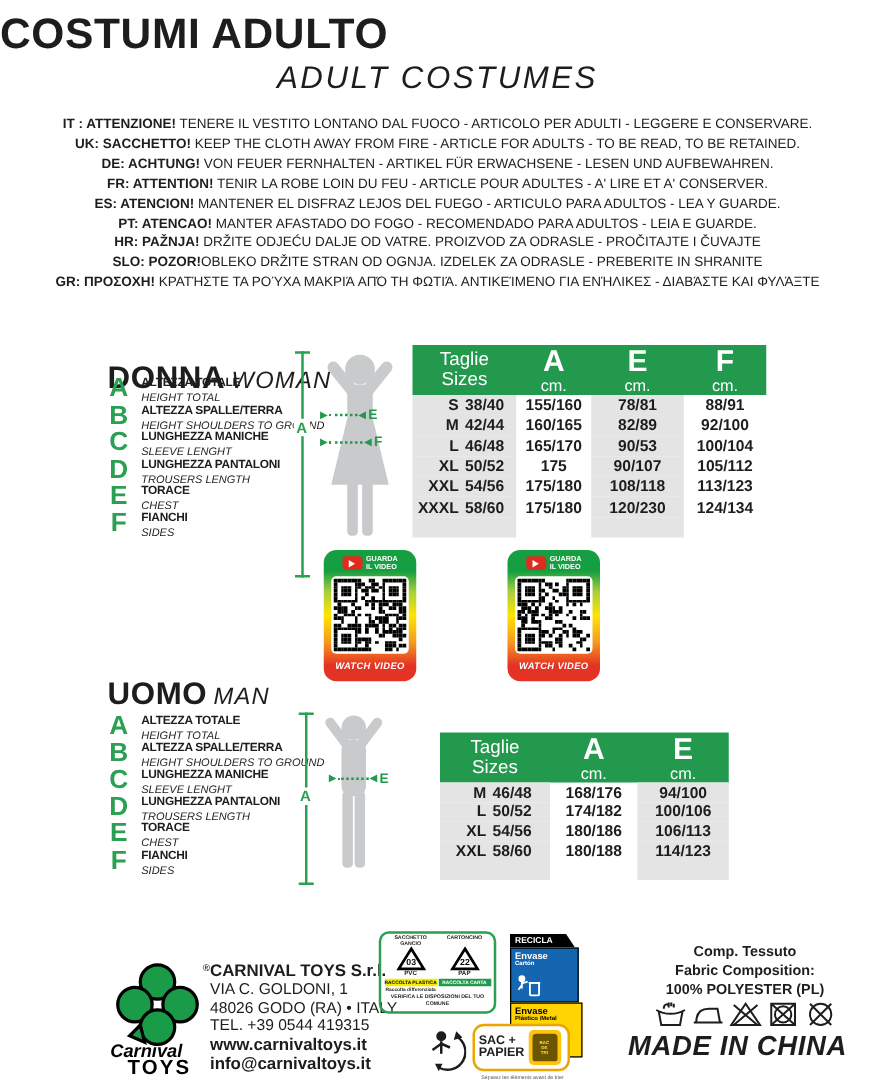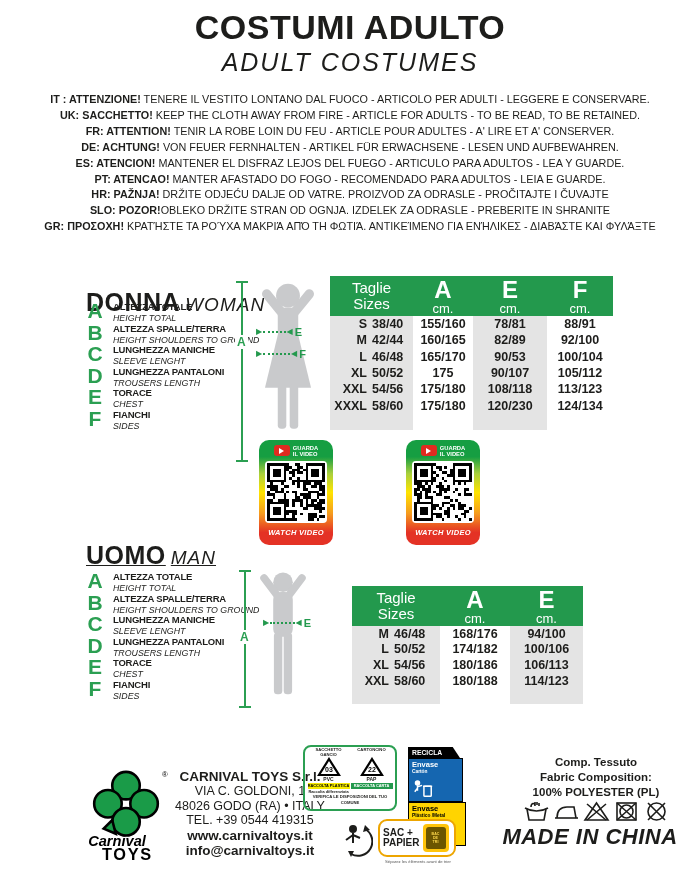--- a/index.html
+++ b/index.html
@@ -1,20 +1,20 @@
 <!DOCTYPE html>
 <html><head>
 <meta charset="utf-8">
 <style>
   html,body{margin:0;padding:0;background:#fff;}
   .page{position:relative;width:700px;height:869px;background:#fff;overflow:hidden;
         font-family:"Liberation Sans","DejaVu Sans",sans-serif;color:#1d1d1b;}
 
   
-  .title{position:absolute;top:8px;left:0;width:700px;text-align:center;
+  .title{position:absolute;top:8px;left:0;width:700px;
          font-size:34px;font-weight:800;letter-spacing:.5px;}
   .subtitle{position:absolute;top:48px;left:0;width:700px;text-align:center;
             font-size:25px;font-style:italic;font-weight:500;letter-spacing:2px;}
   .warnings{position:absolute;top:92px;left:0;width:700px;}
   .warn{text-align:center;font-size:10.8px;line-height:15.9px;white-space:nowrap;}
   .warn b{font-weight:800;}
 
   
   .sec-h{position:absolute;left:86px;white-space:nowrap;}
   .sec-h .it{font-size:25px;font-weight:800;letter-spacing:.5px;}
@@ -63,21 +63,21 @@
   .qr-play{width:16px;height:11px;background:#e02b20;border-radius:3px;display:flex;align-items:center;justify-content:center;flex:none;}
   .qr-play::after{content:"";width:0;height:0;border-left:5px solid #fff;border-top:3px solid transparent;border-bottom:3px solid transparent;}
   .qr-toptxt{color:#fff;font-weight:800;font-size:5.8px;line-height:6px;text-transform:uppercase;}
   .qr-white{width:62px;height:62px;background:#fff;border-radius:4px;margin:0 auto;padding:2px;box-sizing:border-box;}
   .qr-grid{width:100%;height:100%;}
   .qr-bottom{height:18px;display:flex;align-items:center;justify-content:center;
              color:#fff;font-weight:800;font-style:italic;font-size:7.5px;letter-spacing:.3px;}
 
   
   .logo{position:absolute;left:83px;top:766px;width:86px;height:96px;}
-  .addr{position:absolute;left:168px;top:769px;width:164px;text-align:center;}
+  .addr{position:absolute;left:168px;top:769px;width:164px;}
   .addr .a1{font-size:13.5px;font-weight:800;line-height:15px;}
   .addr .a2{font-size:12.5px;font-weight:500;line-height:14.5px;}
   .addr .a3{font-size:13.5px;font-weight:800;line-height:15px;}
 
   .recbox{position:absolute;left:303px;top:745px;width:94px;height:66px;border:2px solid #2b9f52;border-radius:8px;
           box-sizing:border-box;padding:1px 2px;display:flex;flex-direction:column;}
   .rec-titles,.rec-syms,.rec-bands{display:flex;}
   .rec-titles div{width:50%;text-align:center;font-size:4.2px;font-weight:700;line-height:4.6px;}
   .rec-syms div{width:50%;display:flex;flex-direction:column;align-items:center;}
   .rec-mat{font-size:5px;font-weight:800;line-height:5px;}
@@ -117,22 +117,22 @@
 <body>
 
 <div class="page">
 
   <div class="title">COSTUMI ADULTO</div>
   <div class="subtitle">ADULT COSTUMES</div>
 
   <div class="warnings">
     <div class="warn"><b>IT : ATTENZIONE!</b> <span>TENERE IL VESTITO LONTANO DAL FUOCO - ARTICOLO PER ADULTI - LEGGERE E CONSERVARE.</span></div>
     <div class="warn"><b>UK: SACCHETTO!</b> <span>KEEP THE CLOTH AWAY FROM FIRE - ARTICLE FOR ADULTS - TO BE READ, TO BE RETAINED.</span></div>
+    <div class="warn"><b>DE: ACHTUNG!</b> <span>VON FEUER FERNHALTEN - ARTIKEL FÜR ERWACHSENE - LESEN UND AUFBEWAHREN.</span></div>
     <div class="warn"><b>FR: ATTENTION!</b> <span>TENIR LA ROBE LOIN DU FEU - ARTICLE POUR ADULTES - A' LIRE ET A' CONSERVER.</span></div>
-    <div class="warn"><b>DE: ACHTUNG!</b> <span>VON FEUER FERNHALTEN - ARTIKEL FÜR ERWACHSENE - LESEN UND AUFBEWAHREN.</span></div>
     <div class="warn"><b>ES: ATENCION!</b> <span>MANTENER EL DISFRAZ LEJOS DEL FUEGO - ARTICULO PARA ADULTOS - LEA Y GUARDE.</span></div>
     <div class="warn"><b>PT: ATENCAO!</b> <span>MANTER AFASTADO DO FOGO - RECOMENDADO PARA ADULTOS - LEIA E GUARDE.</span></div>
     <div class="warn"><b>HR: PAŽNJA!</b> <span>DRŽITE ODJEĆU DALJE OD VATRE. PROIZVOD ZA ODRASLE - PROČITAJTE I ČUVAJTE</span></div>
     <div class="warn"><b>SLO: POZOR!</b><span>OBLEKO DRŽITE STRAN OD OGNJA. IZDELEK ZA ODRASLE - PREBERITE IN SHRANITE</span></div>
     <div class="warn"><b>GR: ΠΡΟΣΟΧΗ!</b> <span>ΚΡΑΤΉΣΤΕ ΤΑ ΡΟΎΧΑ ΜΑΚΡΙΆ ΑΠΌ ΤΗ ΦΩΤΙΆ. ΑΝΤΙΚΕΊΜΕΝΟ ΓΙΑ ΕΝΉΛΙΚΕΣ - ΔΙΑΒΆΣΤΕ ΚΑΙ ΦΥΛΆΞΤΕ</span></div>
   </div>
 
   <div class="sec-h" style="top:254px;margin-top:34px;">
     <span class="it">DONNA</span><span class="en">WOMAN</span>
   </div>
@@ -1191,21 +1191,21 @@
           <div style="background: rgb(0, 0, 0);"></div>
           <div></div>
           <div></div>
           <div></div>
           <div style="background: rgb(0, 0, 0);"></div>
         </div>
       </div>
     <div class="qr-bottom">WATCH VIDEO</div>
   </div>
 
-  <div class="sec-h" style="top:541px;text-decoration:underline;">
+  <div class="sec-h" style="top:541px;">
     <span class="it">UOMO</span><span class="en">MAN</span>
   </div>
 
   <div class="leg" style="top:572px;">
       <span class="lgl">A</span>
       <span class="lgt">
         <span class="it" style="display:block">ALTEZZA TOTALE</span>
         <span class="en" style="display:block">HEIGHT TOTAL</span>
       </span>
     </div>

